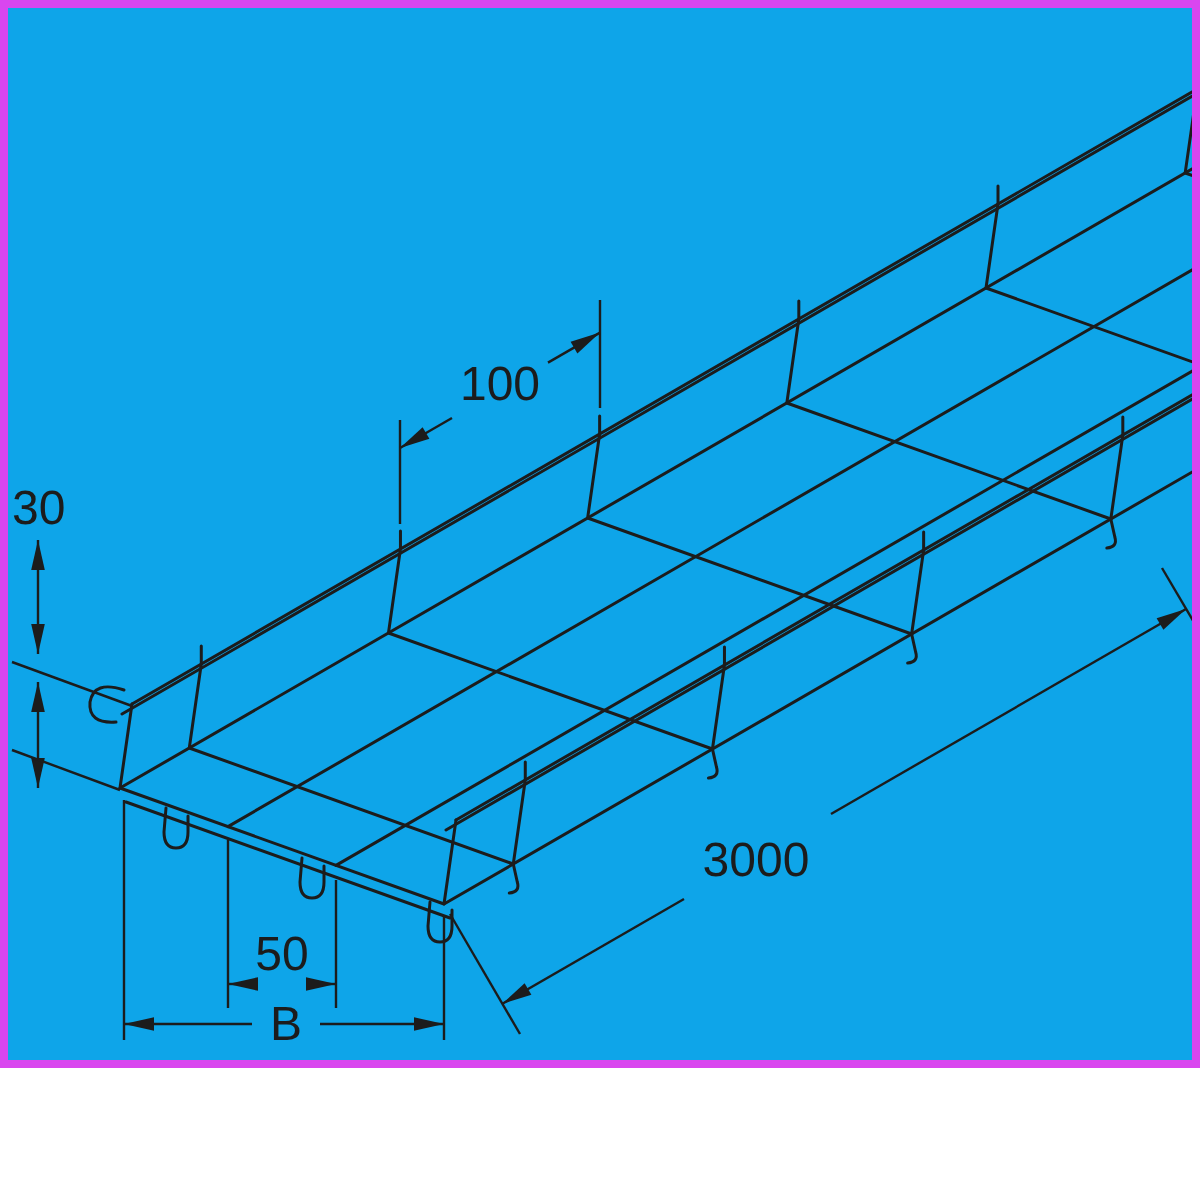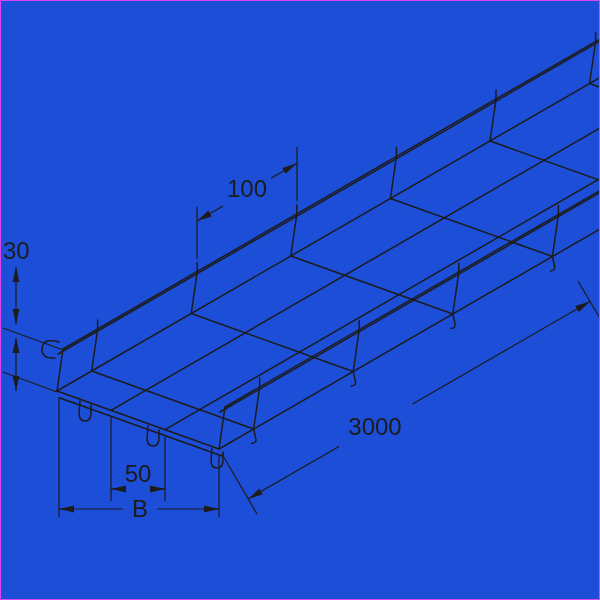--- a/index.html
+++ b/index.html
@@ -1,19 +1,19 @@
 <!DOCTYPE html>
 <html><head>
 <meta charset="utf-8">
 <style>
   html, body { margin: 0; padding: 0; background: #ffffff; }
   .canvas {
-    width: 600px; height: 600px;
-    background: #1d4ed8;
-    border: 1px solid #d946ef;
+    width: 600px; height: 534px;
+    background: #0ea5e9;
+    border: 4px solid #d946ef;
     box-sizing: border-box;
     position: relative;
     overflow: hidden;
   }
   svg { display: block; }
   svg text {
     font-family: "Liberation Sans", sans-serif;
     font-size: 24px;
     fill: #1c1c1c;
   }

